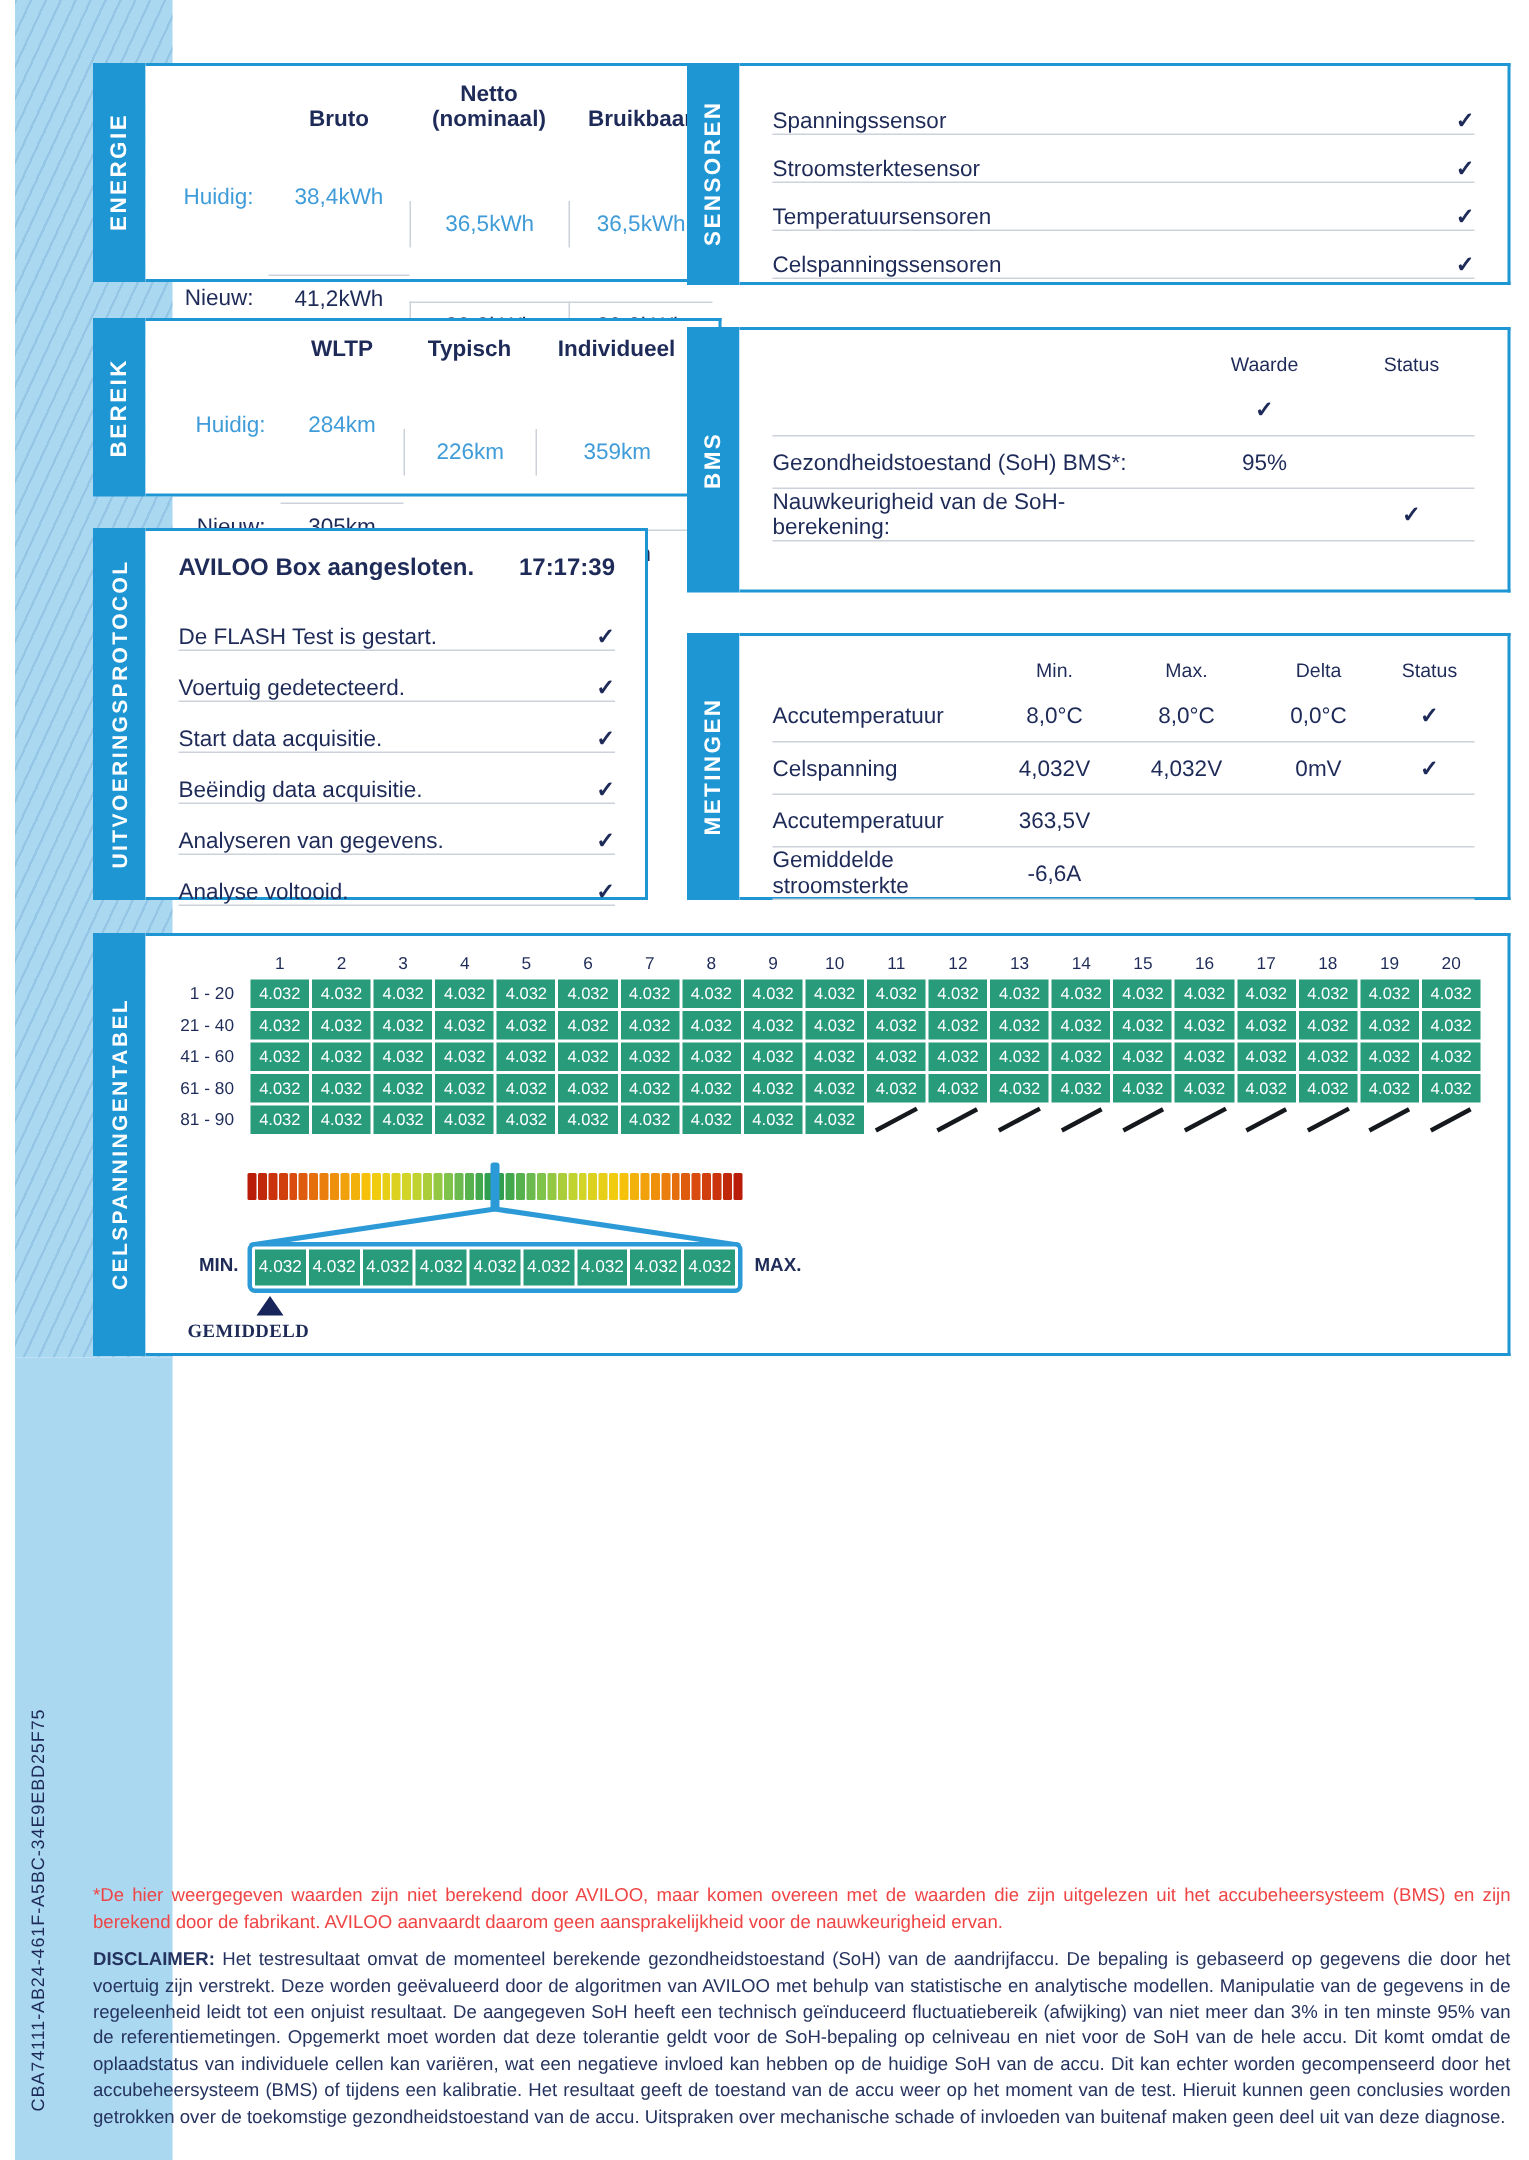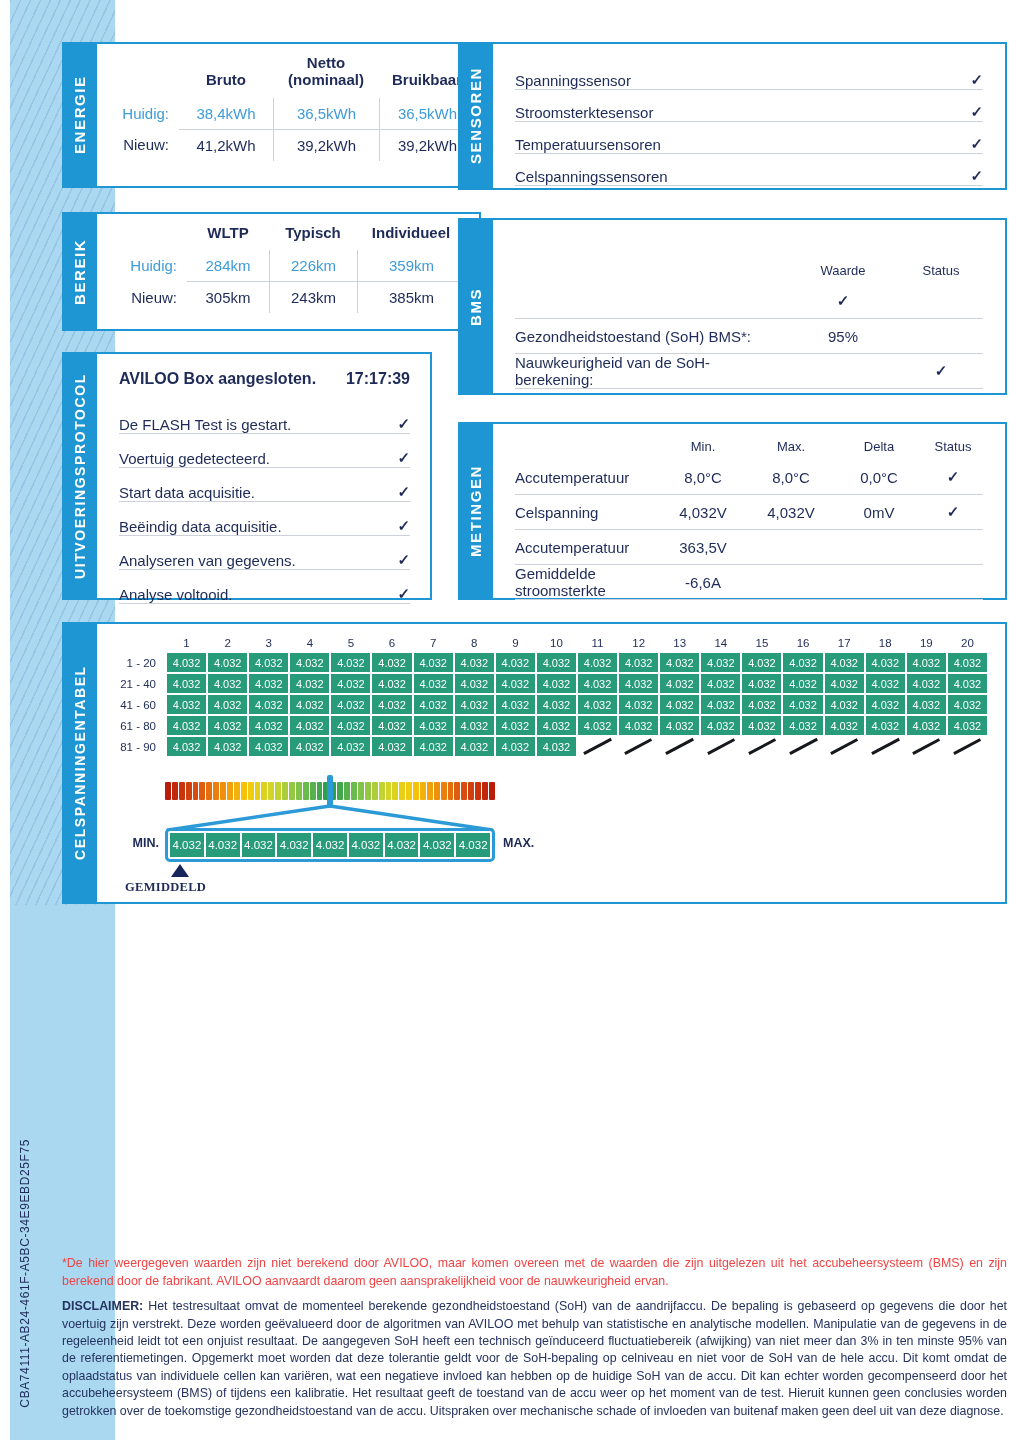--- a/index.html
+++ b/index.html
@@ -17,39 +17,39 @@
   .panel{position:absolute;display:flex;}
   .panel-label{width:35px;background:#1e96d3;color:#fff;display:flex;align-items:center;justify-content:center;
     writing-mode:vertical-rl;transform:rotate(180deg);font-weight:700;font-size:15px;letter-spacing:1.6px;}
   .panel-body{flex:1;background:#fff;border:2px solid #1e96d3;border-left:none;position:relative;box-sizing:border-box;}
 
   
   .val-grid{display:grid;align-items:center;padding:10px 14px 8px 6px;}
   .vg-head{font-weight:700;text-align:center;align-self:end;padding-bottom:9px;font-size:15px;line-height:1.15;}
   .vg-label{text-align:right;padding-right:10px;font-size:15px;font-weight:400;}
   .vg-val{text-align:center;font-size:15px;padding:7px 0;}
-  .vg-sep{border-left:1px solid #ccd1da;}
+  .vg-sep{border-left:1px solid #ccd1da;margin-top:36px;}
   .vg-top{border-top:1px solid #ccd1da;}
   .hl{color:#3f9cd9;}
 
   
   .proto-wrap{padding:12px 20px 6px 22px;}
   .proto-title-row{display:flex;justify-content:space-between;align-items:center;font-weight:700;font-size:16px;padding:4px 0 12px;text-align:right;}
   .list-row{display:flex;justify-content:space-between;align-items:flex-end;height:33px;
     border-bottom:1px solid #ccd1da;font-size:15px;}
   .check{color:#1e2b58;font-weight:700;font-size:15px;}
 
   
   .sens-wrap{padding:14px 22px 6px 22px;}
   .sens-wrap .list-row{height:31px;}
 
   
   .bms-wrap{padding:8px 22px 6px 22px;}
   .bms-head,.bms-row{display:grid;grid-template-columns:1fr 112px 84px;align-items:center;}
-  .bms-head{font-size:13px;height:28px;margin-top:28px;}
+  .bms-head{font-size:13px;height:28px;}
   .bms-head div{text-align:center;}
   .bms-row{height:34px;border-bottom:1px solid #ccd1da;font-size:15px;}
   .bms-row .c{text-align:center;}
 
   
   .met-wrap{padding:8px 22px 6px 22px;}
   .met-head,.met-row{display:grid;grid-template-columns:1fr 88px 88px 88px 60px;align-items:center;}
   .met-head{font-size:13px;height:28px;}
   .met-head div{text-align:center;}
   .met-row{height:34px;border-bottom:1px solid #ccd1da;font-size:15px;}

